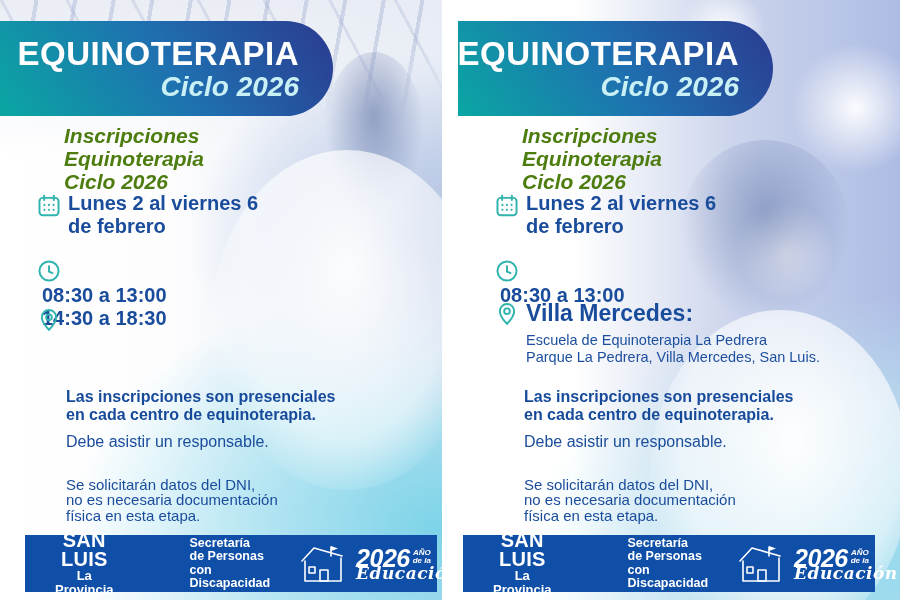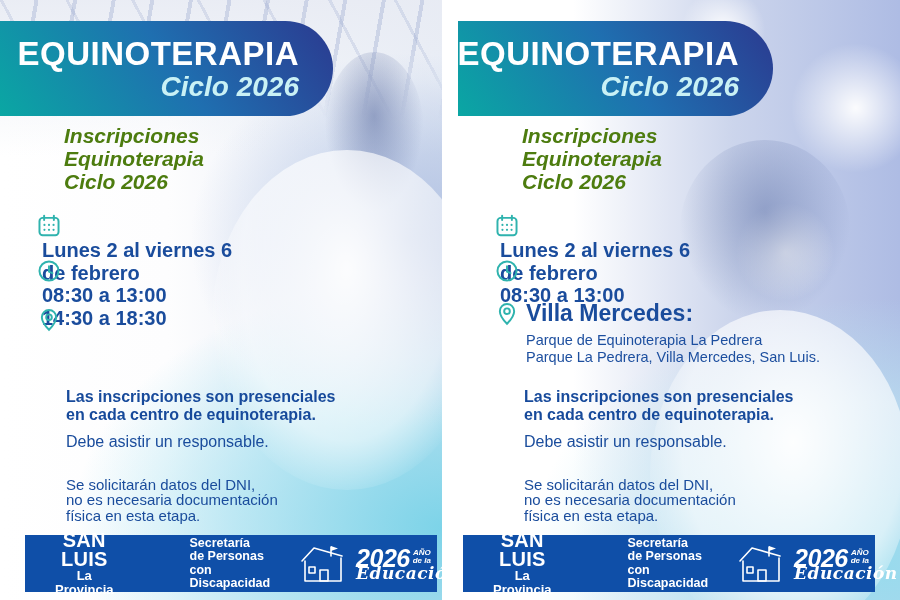--- a/index.html
+++ b/index.html
@@ -59,21 +59,21 @@
   .pill-subtitle{ color:#c9f1f5; font-size:28px; font-style:italic; font-weight:600; line-height:1; margin-top:3px; }
 
   
   .intro { position:absolute; top:124px; left:64px; z-index:2;
     color:#4d7c0f; font-size:21px; font-weight:700; font-style:italic; line-height:23px; }
 
   
   .row { position:absolute; left:36px; z-index:2; display:flex; align-items:flex-start; }
   .row-icon { width:26px; height:26px; flex:0 0 26px; margin-top:1px; }
   .row-text { margin-left:6px; color:#1a4c9c; font-size:20px; font-weight:700; line-height:23px; }
-  .row-date { top:212px;flex-direction:column; }
+  .row-date { top:192px; }
   .row-time { top:257px;flex-direction:column; }
   .row-loc  { top:306px; }
   .poster-right .row-loc { top:300px; }
   .loc-name { color:#1a4c9c; font-size:23px; font-weight:700; line-height:26px; }
   .loc-addr { margin-top:6px; color:#1d4f9f; font-size:14.5px; font-weight:400; line-height:17px; }
 
   
   .notes { position:absolute; top:388px; left:66px; z-index:2; color:#1a4c9c; }
   .notes .bold-par { font-size:16px; font-weight:700; line-height:17.5px; color:#174a9b; }
   .notes .par      { font-size:16px; font-weight:400; line-height:17.5px; margin-top:10px; }
@@ -269,21 +269,21 @@
     <div class="row row-loc">
       <span class="row-icon">
         <svg viewBox="0 0 24 24" width="26" height="26" fill="none" stroke="#2fb3ae" stroke-width="1.8" stroke-linecap="round">
           <path d="M12 2.8 C8.3 2.8 5.4 5.7 5.4 9.4 C5.4 14.3 12 21 12 21 C12 21 18.6 14.3 18.6 9.4 C18.6 5.7 15.7 2.8 12 2.8 Z"></path>
           <circle cx="12" cy="9.4" r="2.6"></circle>
         </svg>
       </span>
       <div class="row-text">
         <div class="loc-name">Villa Mercedes:</div>
         <div class="loc-addr">
-          <div>Parque de Equinoterapia La Pedrera</div>
+          <div>Escuela de Equinoterapia La Pedrera</div>
           <div>Parque La Pedrera, Villa Mercedes, San Luis.</div>
         </div>
       </div>
     </div>
 
     <div class="notes">
       <div class="bold-par">
         <div>Las inscripciones son presenciales</div>
         <div>en cada centro de equinoterapia.</div>
       </div>

